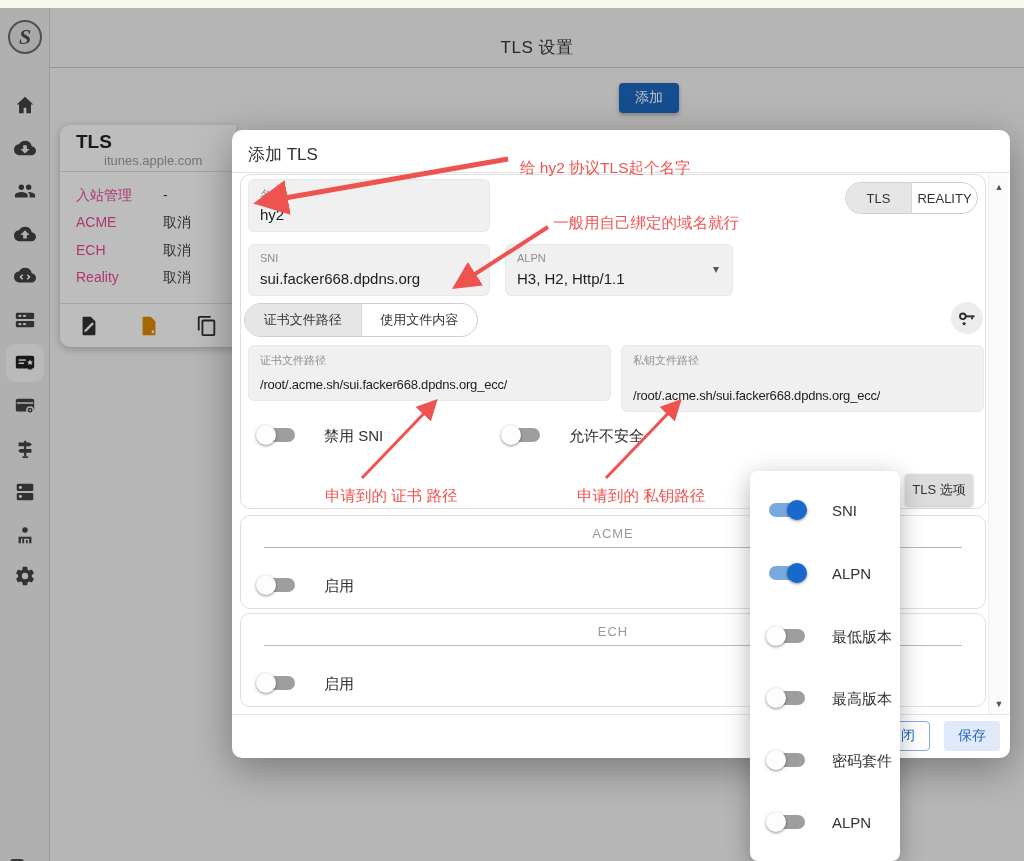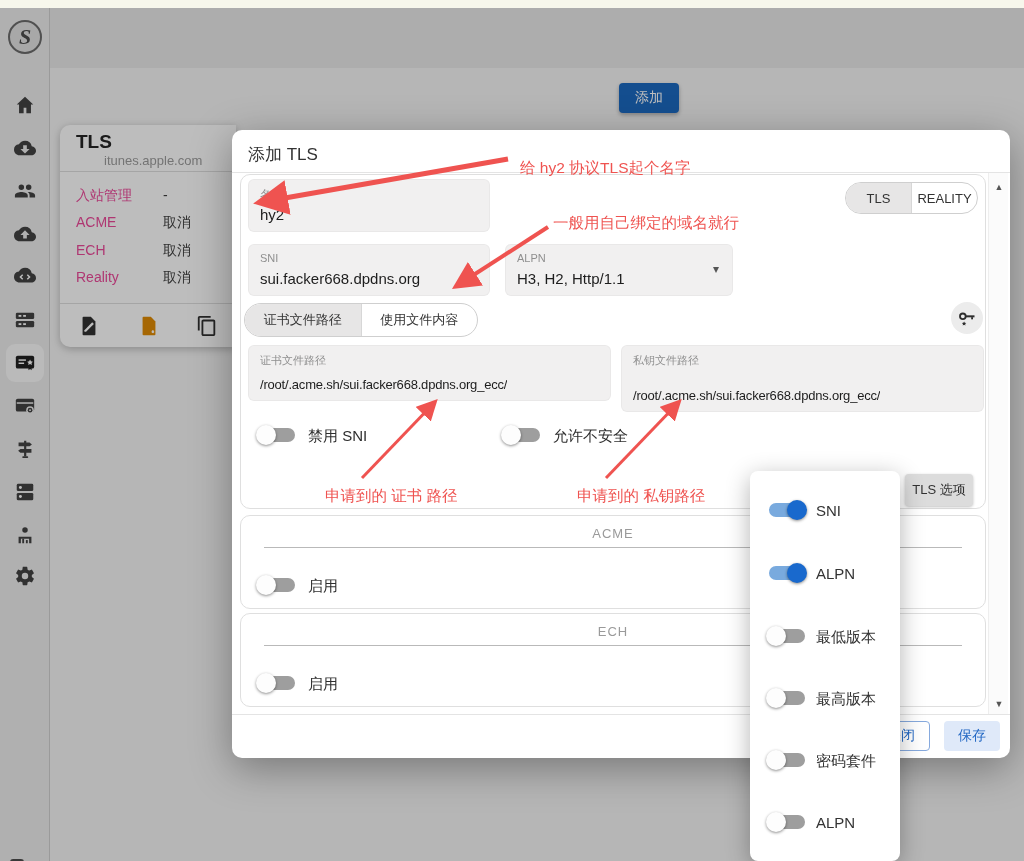--- a/index.html
+++ b/index.html
@@ -49,21 +49,21 @@
   .keybtn { width:32px; height:32px; border-radius:50%; background:#ececec; border:none; }
   .keybtn svg { width:20px; height:20px; margin-top:3px; }
 
   
   .switch { width:38px; height:20px; }
   .switch .track { position:absolute; left:1px; top:3px; width:36px; height:14px; border-radius:7px; background:#9e9e9e; }
   .switch .thumb { position:absolute; top:0; width:20px; height:20px; border-radius:50%; background:#fdfdfd; box-shadow:0 1px 3px rgba(0,0,0,.45); }
   .switch.off .thumb { left:-2px; }
   .switch.on .track { background:#79aade; }
   .switch.on .thumb { left:19px; background:#1969cd; }
-  .sw-label { font-size:15px; color:#2e2e2e; }
+  .sw-label { font-size:15px; color:#2e2e2e;margin-left:16px; }
 
   .tlsopt-btn { background:#dcdcdc; border:none; border-radius:4px; font-size:13px; color:#333; box-shadow:0 1px 3px rgba(0,0,0,.25); }
   .sec-head { width:746px; text-align:center; font-size:13px; color:#9a9a9a; letter-spacing:1px; }
   .sec-line { border-top:1px solid #b9b9b9; }
   .scrolltrack { left:756px; top:43px; width:20px; height:542px; background:#fbfbfb; border-left:1px solid #eee; }
   .scr-ar { left:760px; width:14px; text-align:center; font-size:9px; color:#555; }
   .btn-close { border:1px solid #86a9dd; background:#fff; color:#2368c4; border-radius:4px; font-size:14px; }
   .btn-save { border:none; background:#dfe9f9; color:#2368c4; border-radius:4px; font-size:14px; }
 
   
@@ -74,20 +74,23 @@
   .annos { left:0; top:0; width:1024px; height:861px; z-index:20; pointer-events:none; }
   .annos text { font-size:15.5px; fill:#ef5350; font-family:"Liberation Sans","DejaVu Sans",sans-serif; }
 
   .frag { left:10px; top:851px; width:14px; height:10px; border:2px solid #4a4a4a; border-bottom:none; border-radius:3px 3px 0 0; }
 </style>
 </head>
 <body>
 
 <div class="screen">
 
+  <header class="abs appbar">
+    <div class="abs appbar-title">TLS 设置</div>
+  </header>
 
   <aside class="abs sidebar">
     <div class="abs logo">S</div>
     <div class="abs nav-hl"></div>
 
     <span class="abs nav-ic" style="top:86px">
       <svg viewBox="0 0 24 24" fill="#404040">
           <path d="M12 3l9 8.5h-2.5V21h-5v-6h-3v6h-5v-9.5H3z"></path>
         </svg>
       </span>

